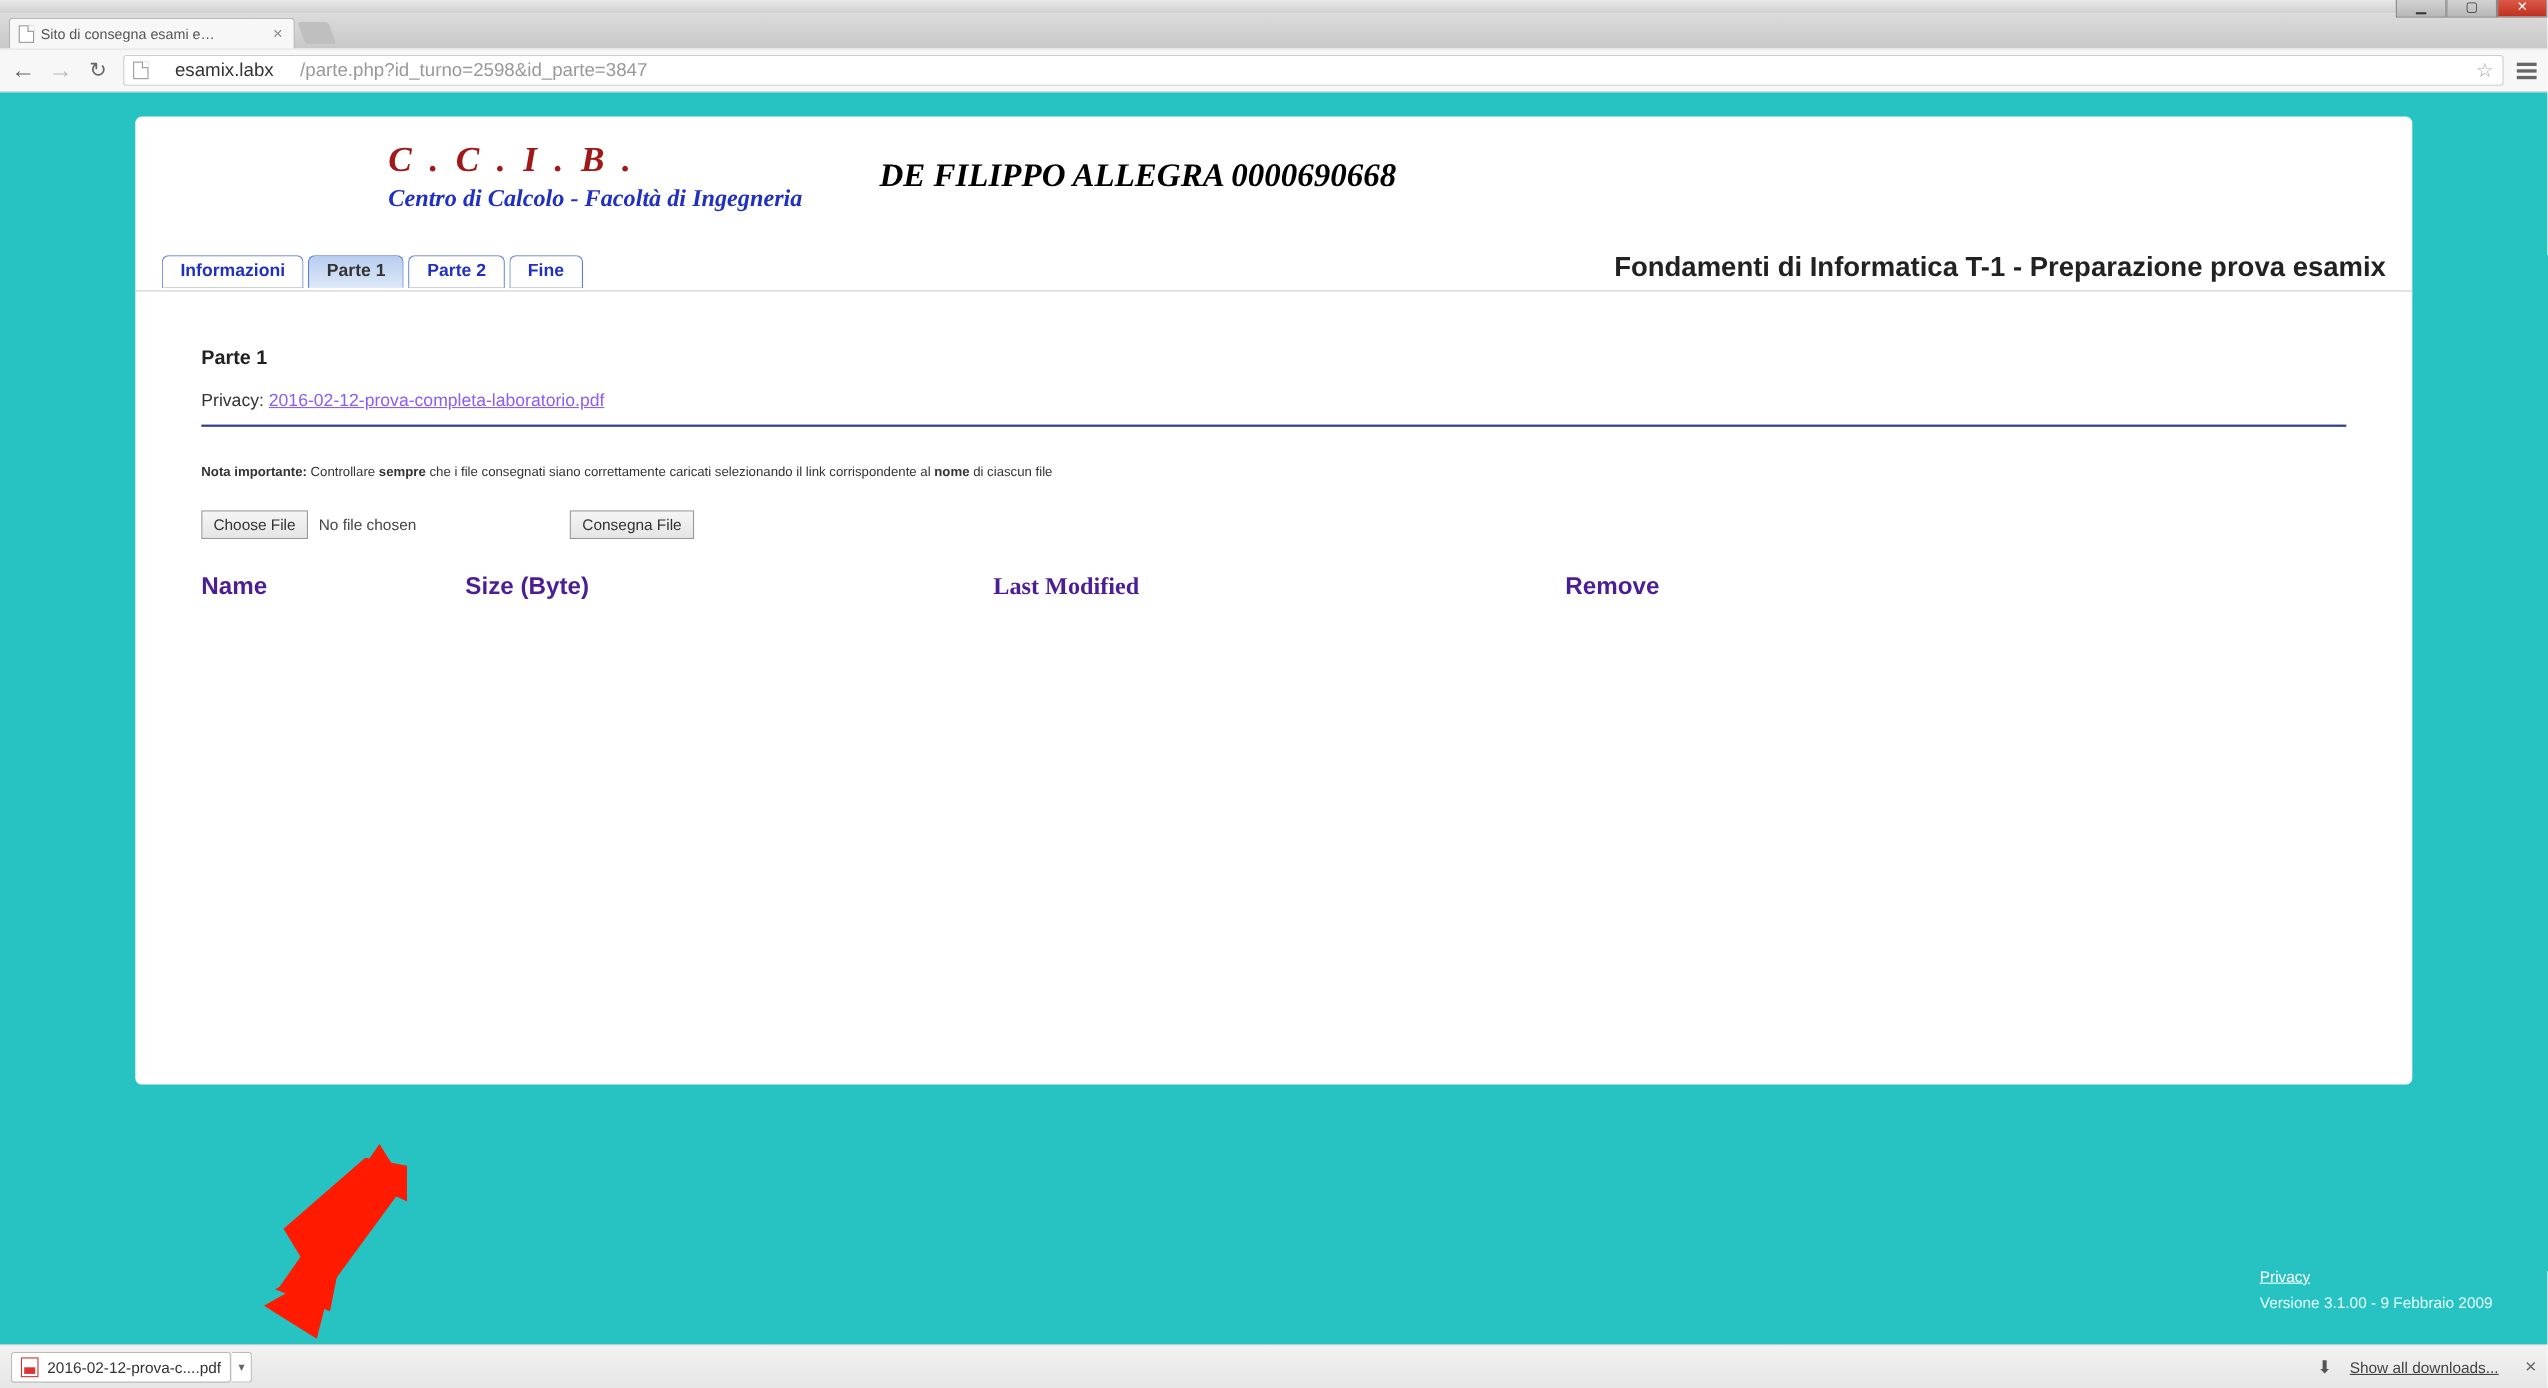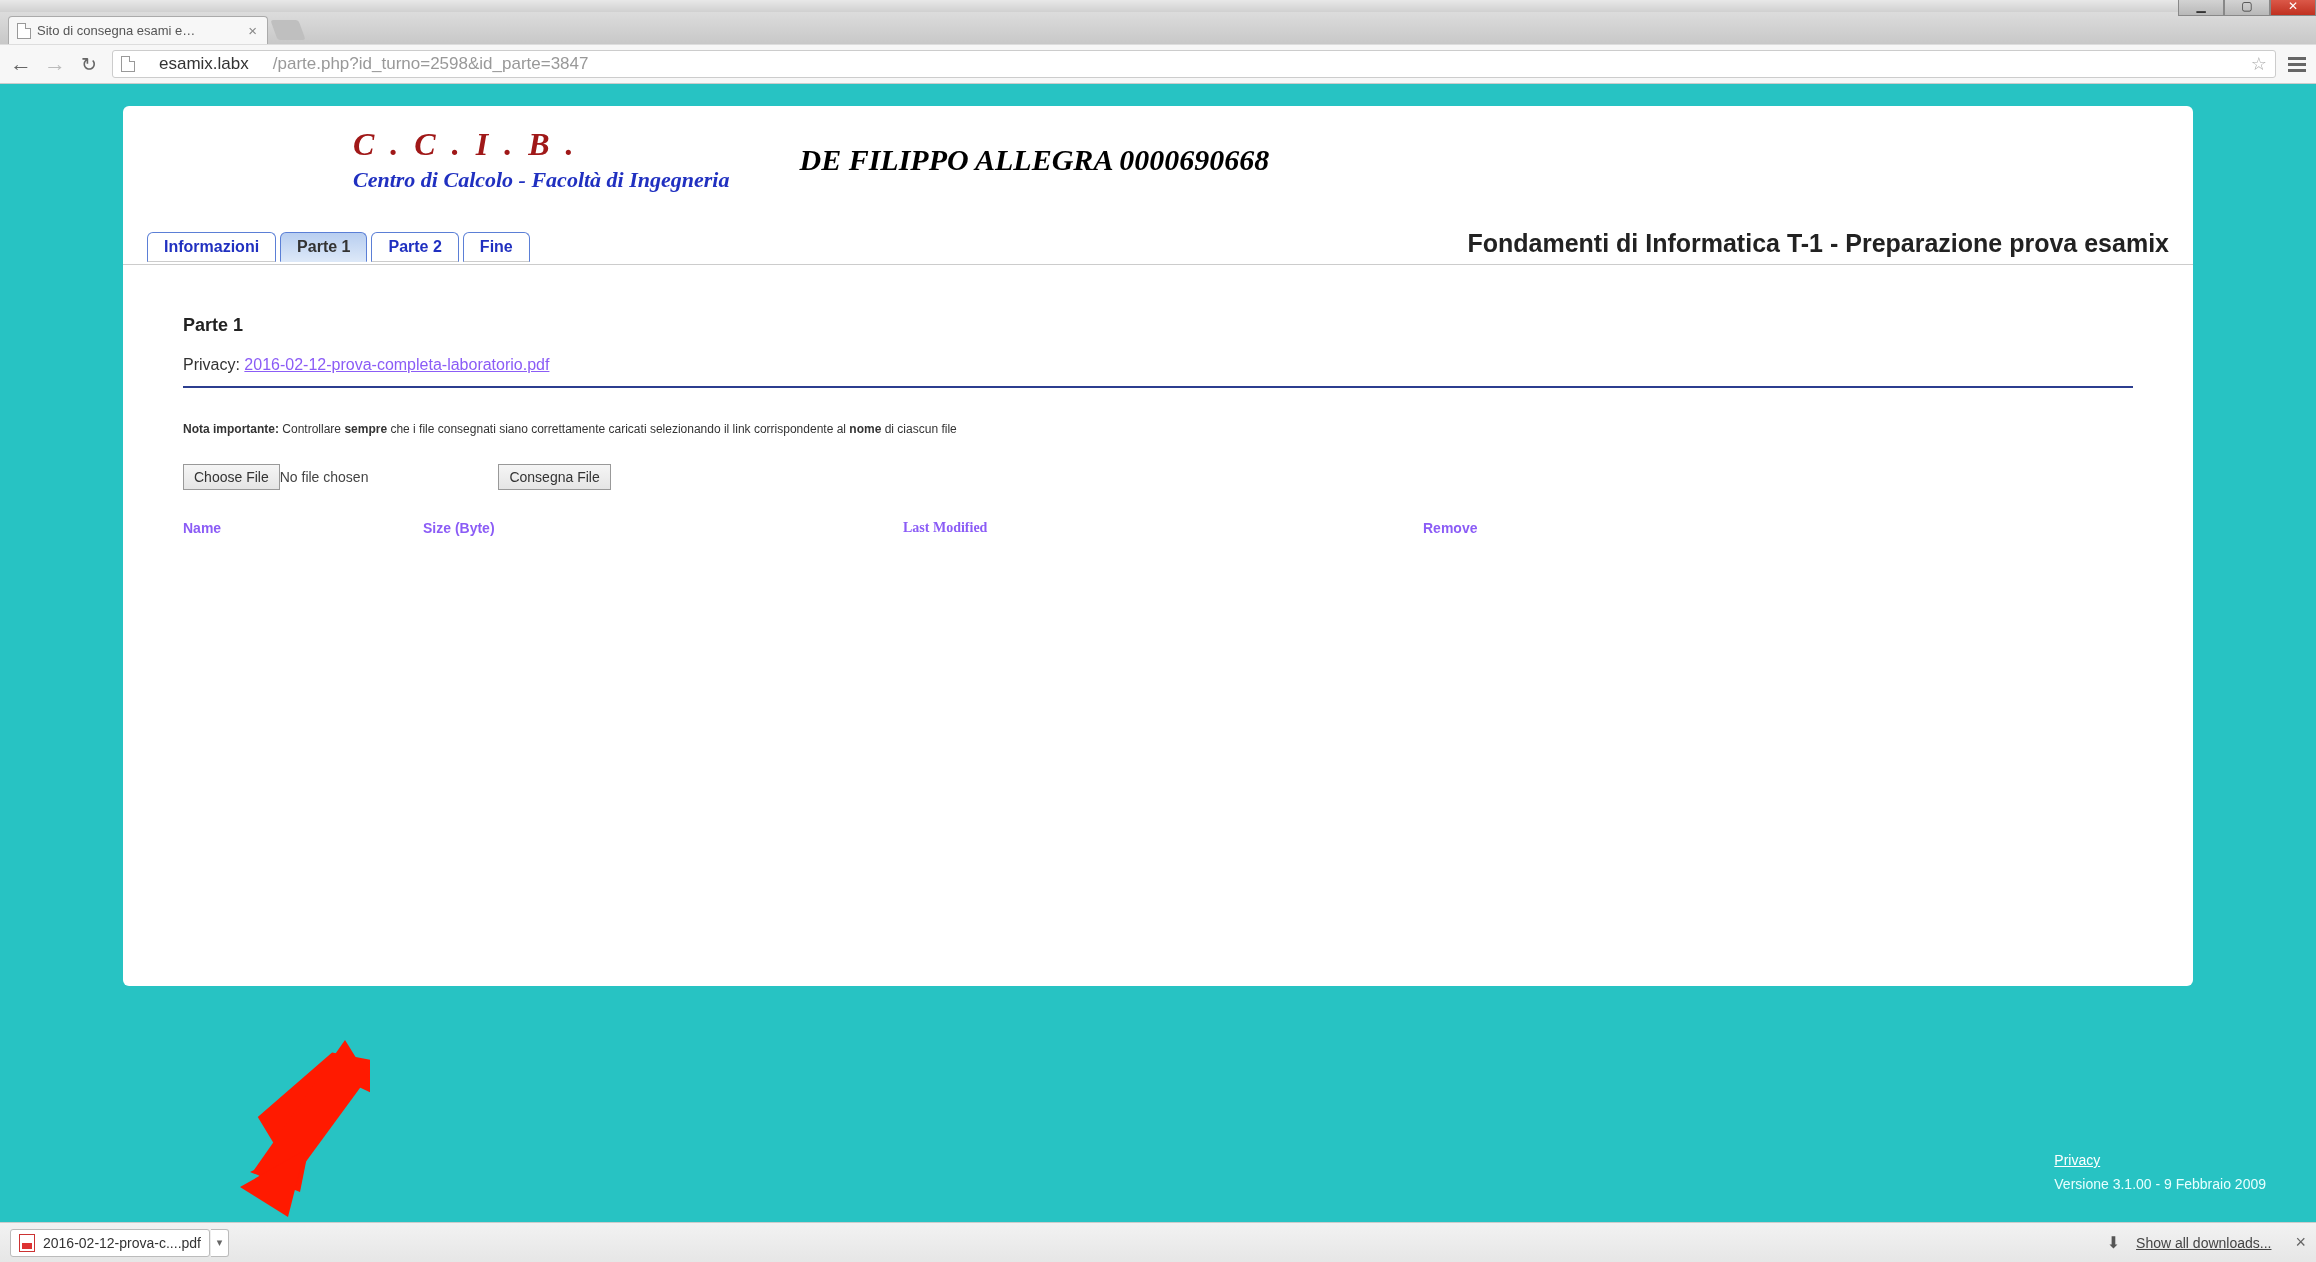--- a/index.html
+++ b/index.html
@@ -182,31 +182,31 @@
     }
     .content {
       padding: 50px 60px 0 60px;
     }
     .section-title { font-size:18px; font-weight:bold; color:#222; margin-bottom:20px;}
     .download-line { font-size:16px; color:#333; margin-bottom:12px;}
     .download-link { color:#8b5cf6; text-decoration:underline; }
     .hr-blue { height:2px; background:#2c3e8f; border:none; margin-bottom:34px;}
     .note-line { font-size:12px; color:#333; margin-bottom:28px;}
     .note-line b{font-weight:bold;}
-    .upload-row { display:flex; align-items:center; margin-bottom:30px;}
+    .upload-row { display:flex; align-items:center; gap:10px; margin-bottom:30px;}
     .btn {
       background: linear-gradient(#f5f5f5,#e5e5e5);
       border:1px solid #999;
       padding: 4px 10px;
       font-size:14px;
       color:#333;
     }
     .no-file { font-size:14px; color:#444; }
     .submit-btn { margin-left: 130px; }
-    .file-table-head { display:flex; font-weight:bold; font-size:14px; color:#8b5cf6;}
+    .file-table-head { display:flex; font-weight:bold; font-size:22px; color:#4c1d95;}
     .col-name{width:240px;}
     .col-size{width:480px;}
     .col-mod{width:520px;font-family:Liberation Serif, serif;}
     .col-rem{}
     .footer-links{
       position:absolute;
       right:50px;
       bottom:30px;
       text-align:left;
       color:#cfe;

